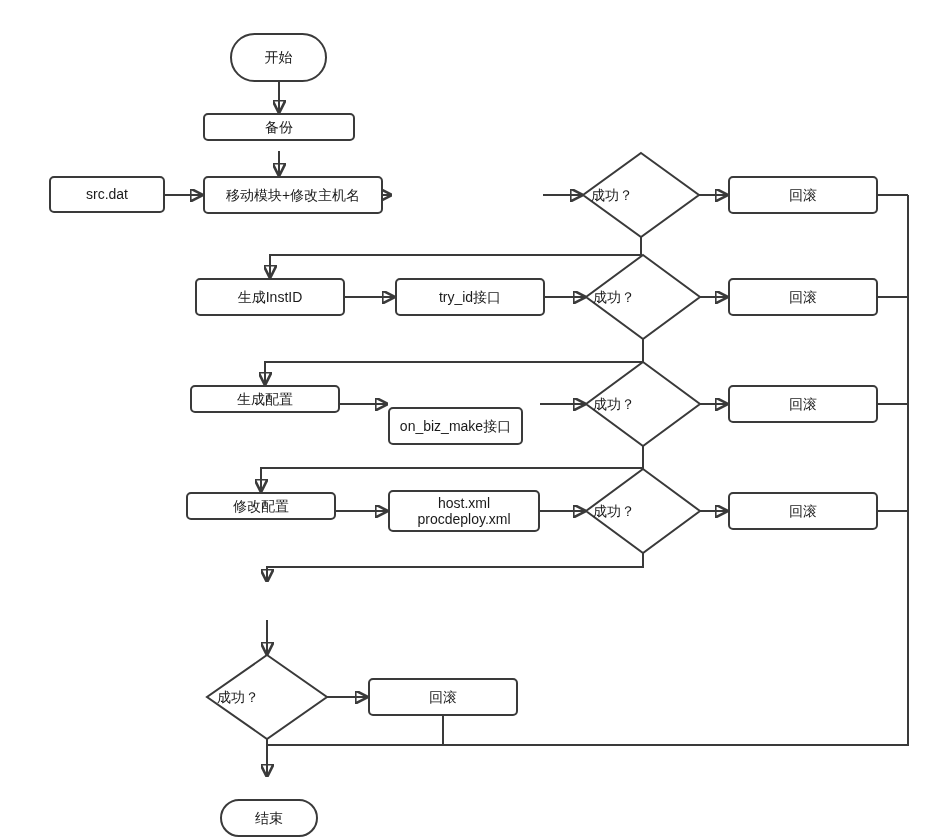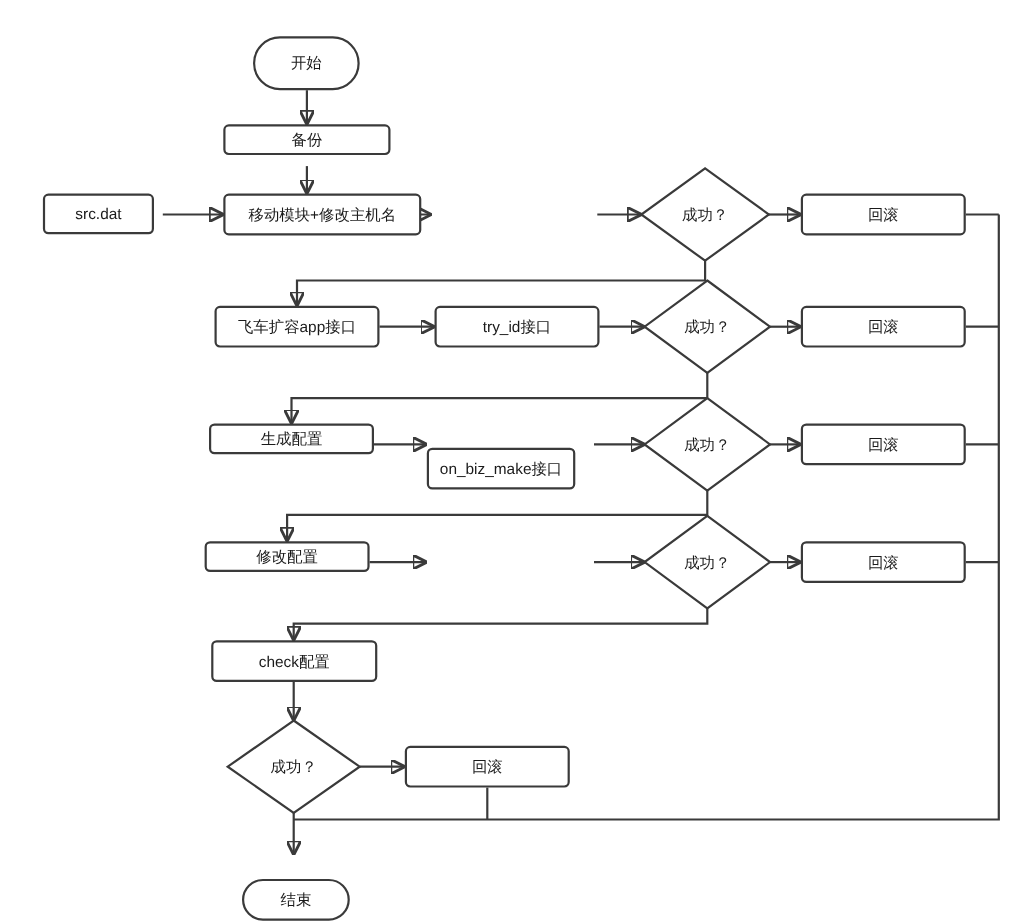--- a/index.html
+++ b/index.html
@@ -29,21 +29,21 @@
     align-items:center;justify-content:center;
     font-size:14px;line-height:1.15;
     text-align:center;
     box-sizing:border-box;
     white-space:nowrap;
   }
   .terminal{border-radius:25px;}
   .dlabel{
     position:absolute;
     width:100px;height:22px;line-height:22px;
-    text-align:center;font-size:14px;
+    font-size:14px;
     white-space:nowrap;
   }
 </style>
 </head>
 <body>
 
 <div class="canvas">
 
   <svg class="wires" width="932" height="840">
     <defs>
@@ -89,53 +89,56 @@
       <polygon points="643,362 700,404 643,446 586,404"></polygon>
       <polygon points="643,469 700,511 643,553 586,511"></polygon>
       <polygon points="267,655 327,697 267,739 207,697"></polygon>
     </g>
   </svg>
 
   <div class="node terminal" style="left:230px;top:33px;width:97px;height:49px">开始</div>
 
   <div class="node" style="left:203px;top:113px;width:152px;height:28px">备份</div>
 
-  <div class="node" style="left:39px;top:176px;width:101px;height:37px">src.dat</div>
+  <div class="node" style="left:49px;top:176px;width:116px;height:37px">src.dat</div>
 
   <div class="node" style="left:203px;top:176px;width:180px;height:38px">移动模块+修改主机名</div>
 
 
   <div class="dlabel" style="left:591px;top:184px">成功？</div>
 
   <div class="node" style="left:728px;top:176px;width:150px;height:38px">回滚</div>
 
-  <div class="node" style="left:195px;top:278px;width:150px;height:38px">飞车扩容app接口</div>
+  <div class="node" style="left:195px;top:278px;width:150px;height:38px">生成InstID</div>
 
   <div class="node" style="left:395px;top:278px;width:150px;height:38px">try_id接口</div>
 
   <div class="dlabel" style="left:593px;top:286px">成功？</div>
 
   <div class="node" style="left:728px;top:278px;width:150px;height:38px">回滚</div>
 
   <div class="node" style="left:190px;top:385px;width:150px;height:28px">生成配置</div>
 
   <div class="node" style="left:388px;top:407px;width:135px;height:38px">on_biz_make接口</div>
 
   <div class="dlabel" style="left:593px;top:393px">成功？</div>
 
   <div class="node" style="left:728px;top:385px;width:150px;height:38px">回滚</div>
 
   <div class="node" style="left:186px;top:492px;width:150px;height:28px">修改配置</div>
 
+  <div class="node" style="left:388px;top:490px;width:152px;height:42px">
+    <div>host.xml</div>
+    <div>procdeploy.xml</div>
+  </div>
 
   <div class="dlabel" style="left:593px;top:500px">成功？</div>
 
   <div class="node" style="left:728px;top:492px;width:150px;height:38px">回滚</div>
 
-  <div class="node" style="left:192px;top:582px;width:151px;height:38px">check配置</div>
 
   <div class="dlabel" style="left:217px;top:686px">成功？</div>
 
   <div class="node" style="left:368px;top:678px;width:150px;height:38px">回滚</div>
 
   <div class="node terminal" style="left:220px;top:799px;width:98px;height:38px">结束</div>
 
 </div>
 
 </body></html>

